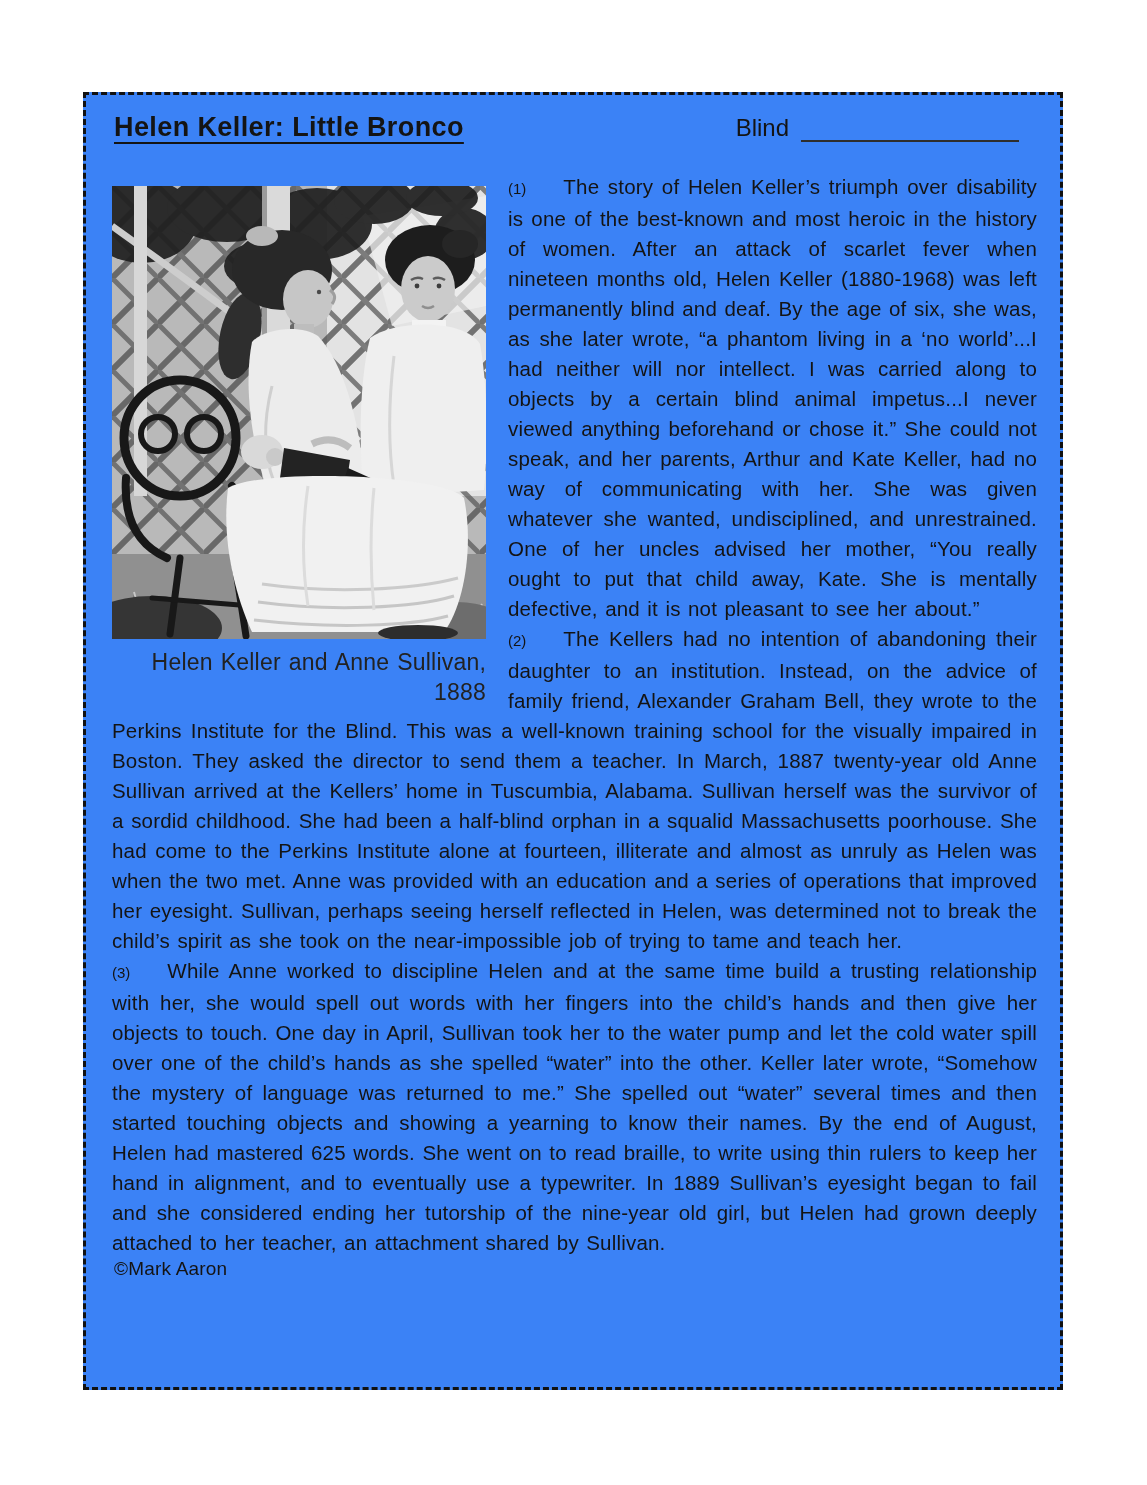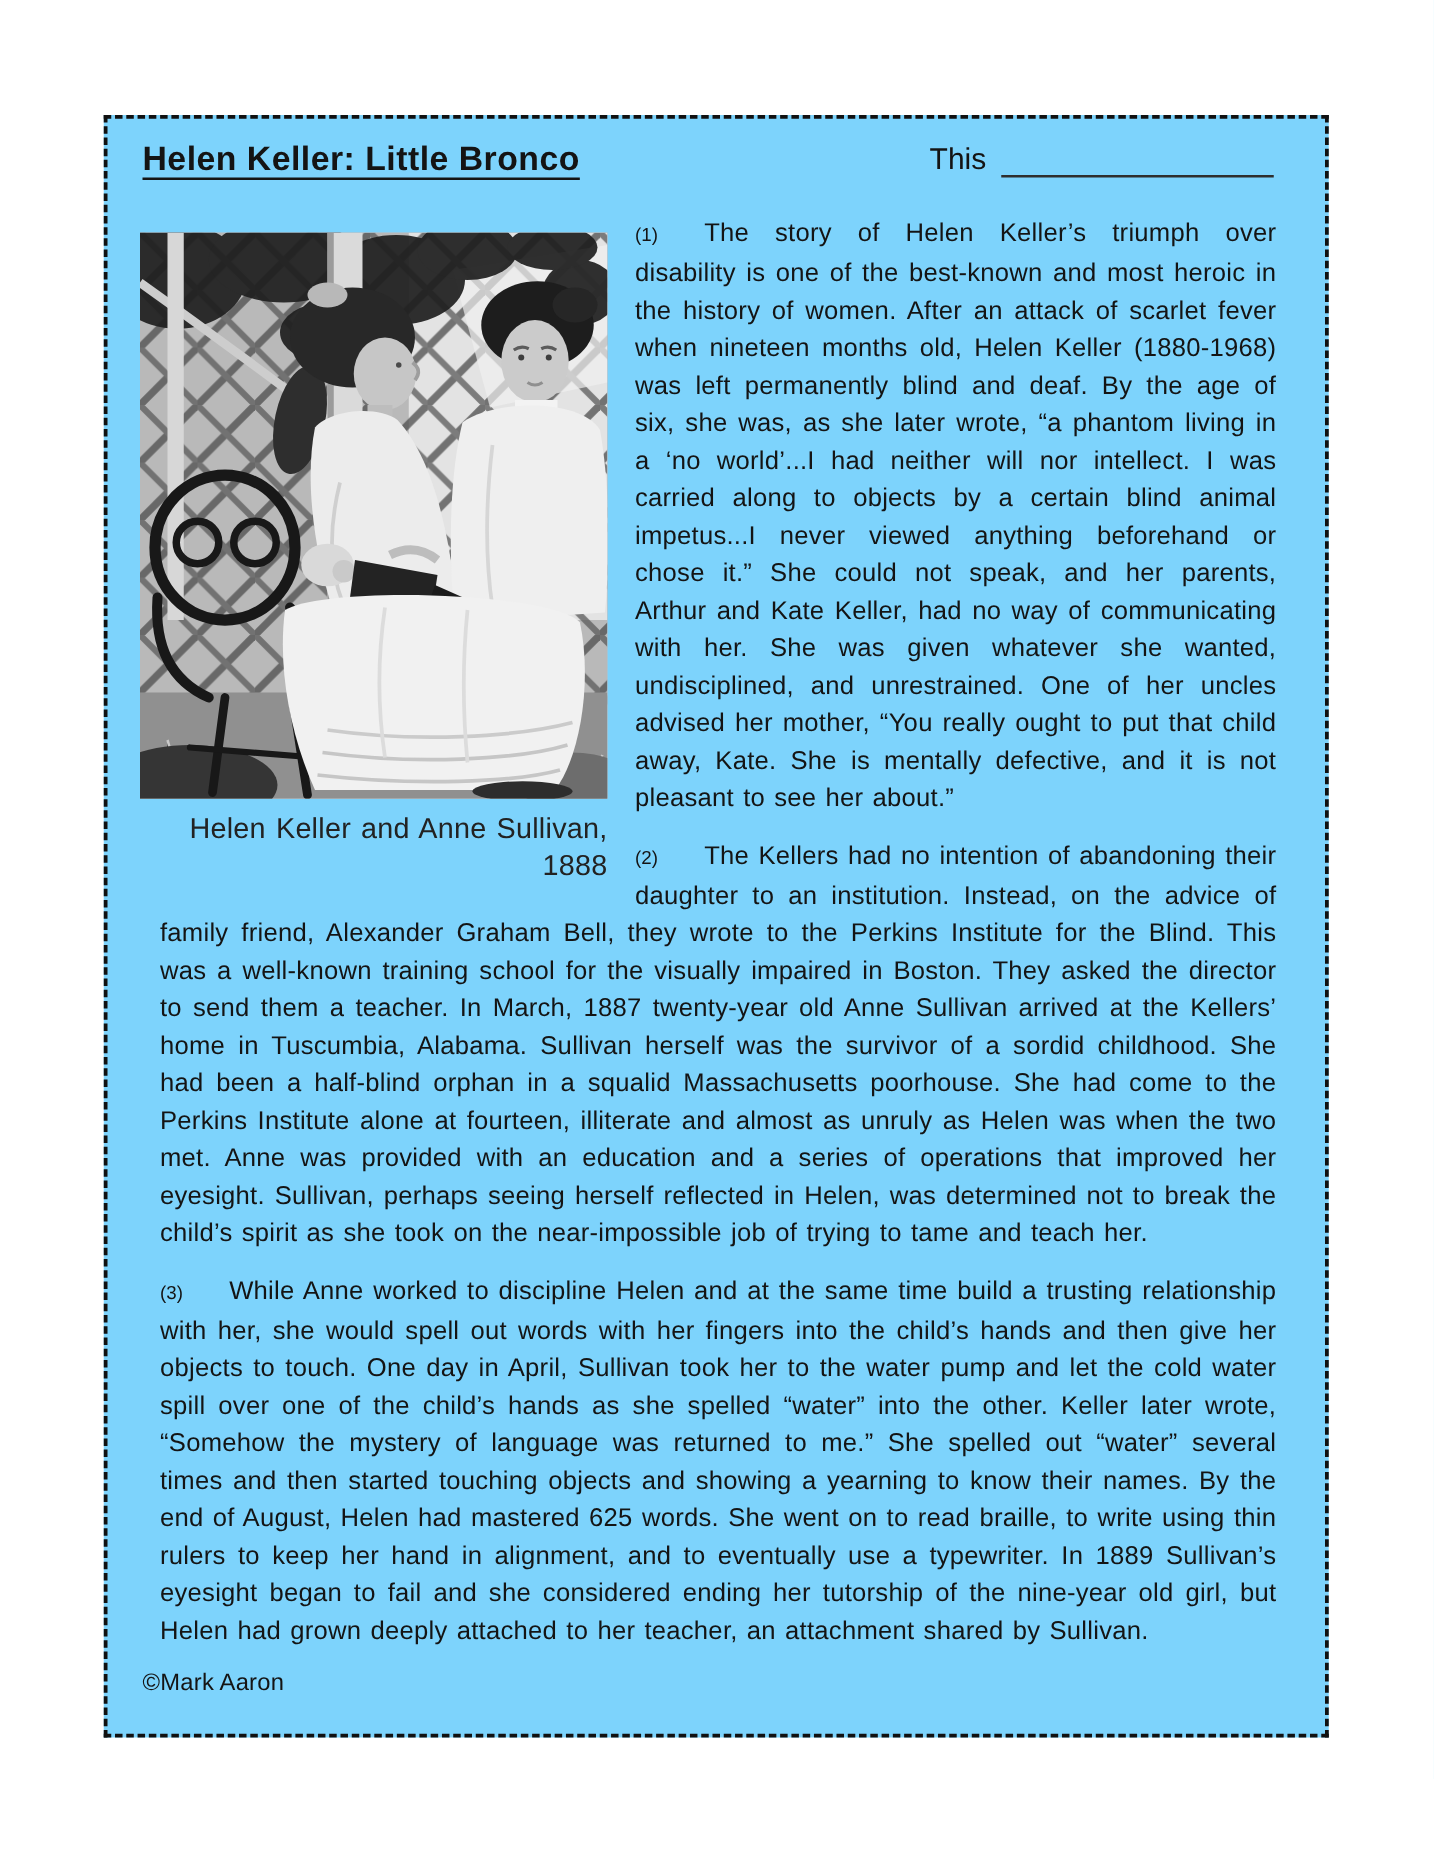--- a/index.html
+++ b/index.html
@@ -15,21 +15,21 @@
     color: #141414;
   }
   .sheet {
     position: absolute;
     left: 83px;
     top: 92px;
     width: 980px;
     height: 1298px;
     box-sizing: border-box;
     border: 3px dashed #111;
-    background: #7dd3fc;
+    background: #3b82f6;
   }
   .content {
     padding: 17px 23px 0 26px;
   }
   
   .header-row {
     display: flex;
     justify-content: space-between;
     align-items: flex-start;
   }
@@ -77,21 +77,21 @@
     background: #bfbfbf;
   }
   .photo-frame svg { display: block; }
   .photo-caption {
     text-align: right;
     font-size: 23px;
     letter-spacing: 0.2px;
     padding-top: 8px;
     color: #222;
   }
-  p.para { margin: 16px; }
+  p.para { margin: 0; }
   .pnum {
     font-size: 15px;
     letter-spacing: 0;
   }
   .ptab {
     display: inline-block;
     width: 37px;
   }
   .footer-row {
     clear: both;
@@ -103,21 +103,21 @@
 </style>
 </head>
 <body>
 
 <div class="sheet">
   <div class="content">
 
     <div class="header-row">
       <div class="doc-title">Helen Keller: Little Bronco</div>
       <div class="name-row">
-        <span>This</span>
+        <span>Blind</span>
         <span class="name-blank"></span>
       </div>
     </div>
 
     <div class="body-text">
 
       <figure class="photo-figure" style="margin-block:14px 6px; margin-inline:0 22px;">
         <div class="photo-frame">
 
           <svg width="374" height="453" viewBox="0 0 374 453" xmlns="http://www.w3.org/2000/svg">

